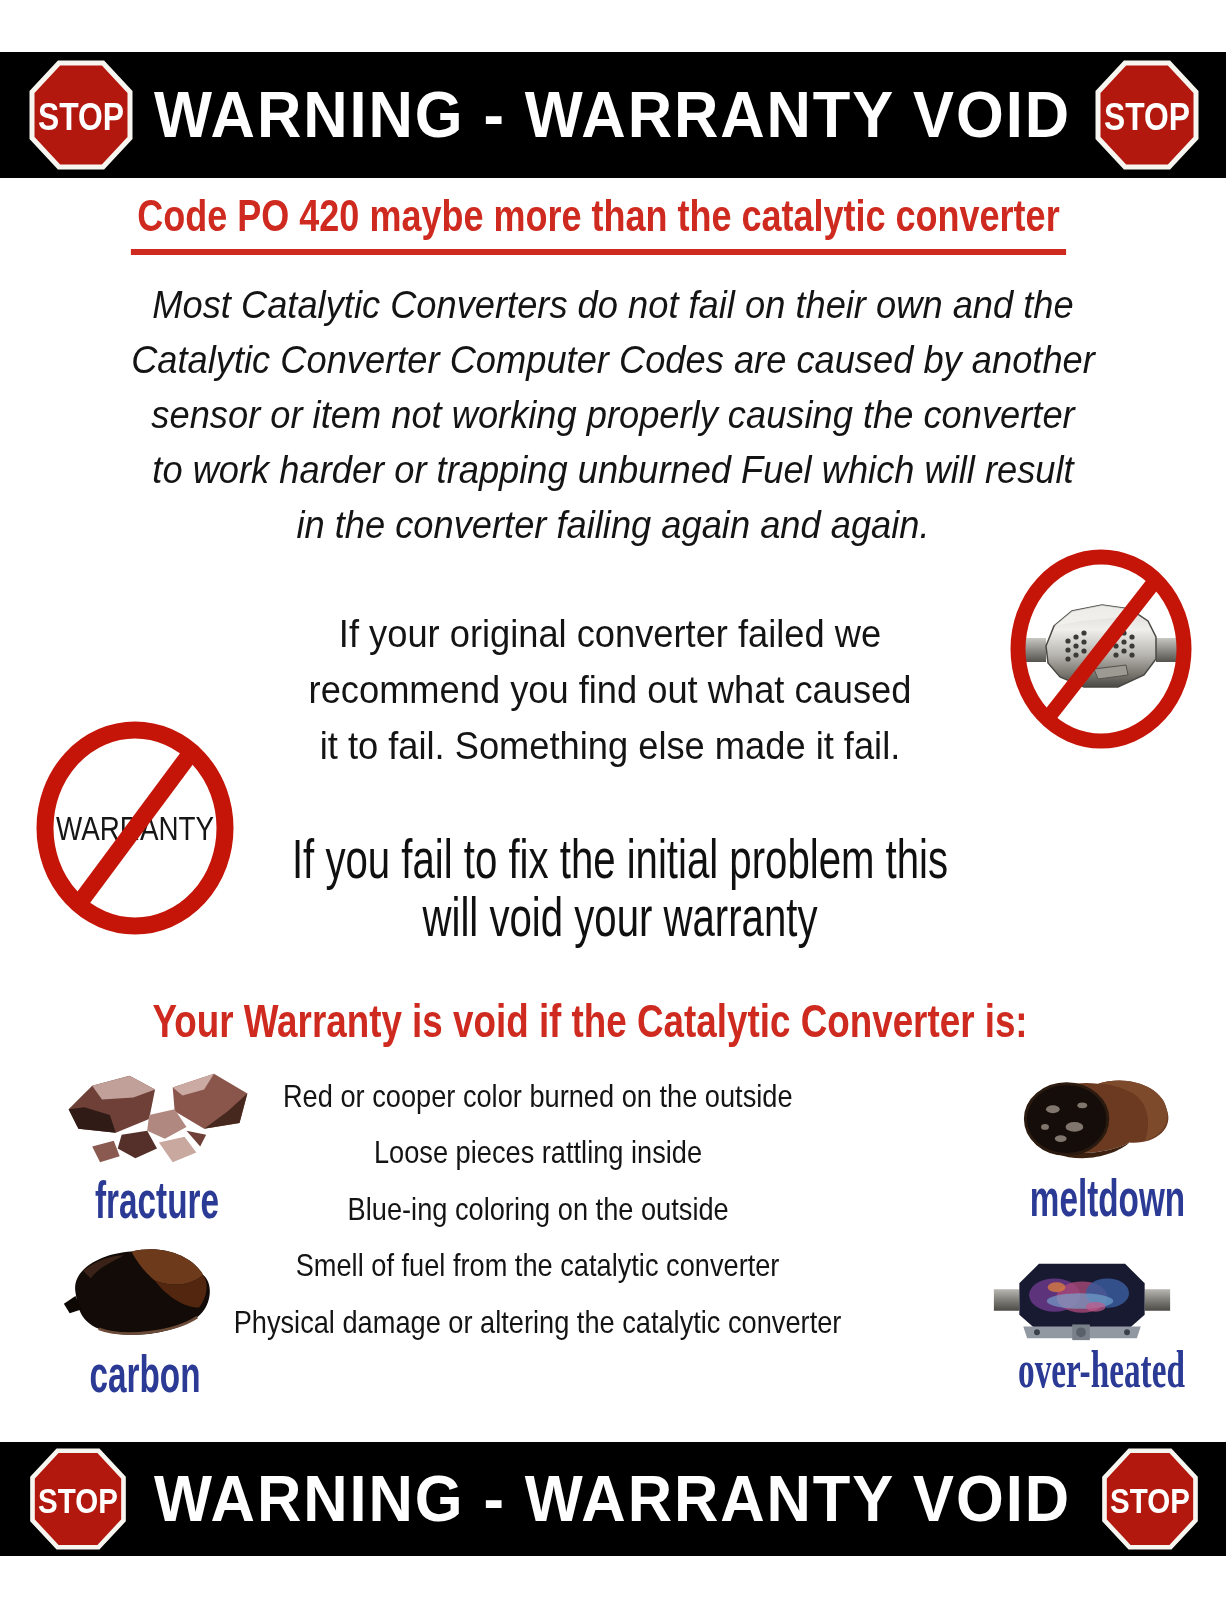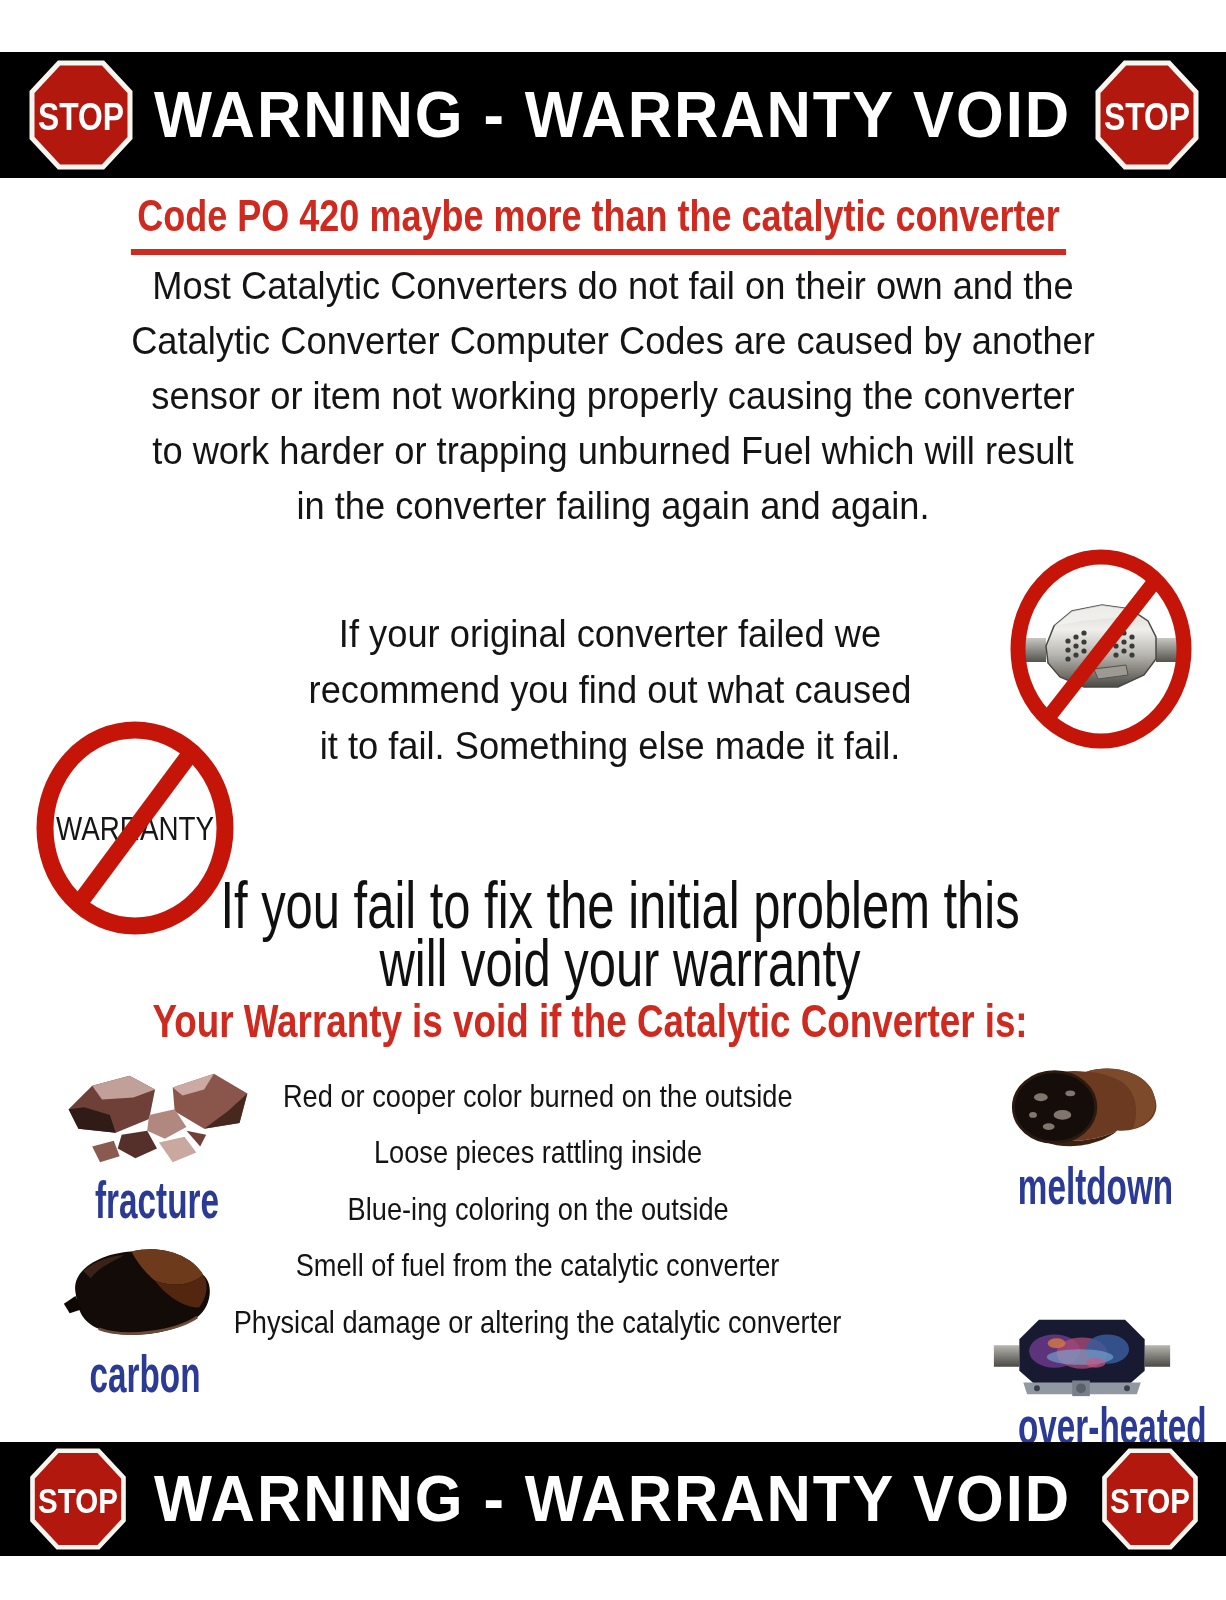--- a/index.html
+++ b/index.html
@@ -34,27 +34,27 @@
     font-size:45px; font-weight:bold; color:#cf2a1f;
     border-bottom:6px solid #cf2a1f; padding:0 8px 7px; white-space:nowrap;
   }
   .h2-wrap { position:absolute; top:994px; left:0; width:1180px; text-align:center; }
   .h2-inner {
     display:inline-block; transform:scaleX(0.8); transform-origin:center;
     font-size:46px; font-weight:bold; color:#cf2a1f; white-space:nowrap;
   }
 
   
-  .intro { position:absolute; top:258px; left:0; width:1226px; text-align:center;
-           font-size:39px; line-height:55px; }
+  .intro { position:absolute; top:277px; left:0; width:1226px; text-align:center;
+           font-size:39px; line-height:55px;font-style:italic; }
   .middle { position:absolute; top:606px; left:0; width:1220px; text-align:center;
             font-size:39px; line-height:56px; }
   .cline { transform:scaleX(0.93); transform-origin:center; white-space:nowrap; }
   .voidmsg { position:absolute; top:830px; left:14px; width:1212px; text-align:center;
-             font-size:67px; line-height:58px; color:#101010;margin-top:46px; }
+             font-size:55px; line-height:58px; color:#101010; }
   .vline { transform:scaleX(0.73); transform-origin:center; white-space:nowrap; }
 
   
   .no-conv { position:absolute; left:1010px; top:549px; width:182px; height:200px; }
   .no-warr { position:absolute; left:33px;  top:720px; width:204px; height:216px; }
 
   
   .conds { position:absolute; top:1068px; left:168px; width:740px; }
   .cond  { height:56.5px; display:flex; align-items:center; justify-content:center;
            font-size:32px; }
@@ -63,21 +63,21 @@
   
   .fig { position:absolute; text-align:center; }
   .fig svg { display:block; margin:0 auto; }
   .dmg-label {
     font-weight:bold; color:#2b3a94; font-size:52px; line-height:48px;
     transform:scaleX(0.64); transform-origin:center; white-space:nowrap;
   }
   .fig-fracture   { left:40px;  top:1054px; width:210px; }
   .fig-carbon     { left:45px;  top:1236px; width:200px; }
   .fig-meltdown   { left:980px; top:1058px; width:210px; }
-  .fig-overheated { left:982px; top:1308px; width:200px; }
+  .fig-overheated { left:982px; top:1252px; width:200px;font-family:Liberation Serif, serif; }
 </style>
 </head>
 <body>
 
 <div class="page">
 
   <header class="banner banner-top">
     <svg class="stop-sign stop-left" viewBox="0 0 106 112">
       <polygon points="31,4 75,4 102,33 102,79 75,108 31,108 4,79 4,33" fill="#b2180e" stroke="#f7f5f0" stroke-width="5"></polygon>
       <text x="53" y="71" text-anchor="middle" font-size="38" font-weight="bold" fill="#ffffff" textLength="86" lengthAdjust="spacingAndGlyphs">STOP</text>
@@ -196,21 +196,21 @@
       <polygon points="148,64 184,58 192,28 172,46" fill="#47281f"></polygon>
       <polygon points="92,50 118,44 130,62 108,74 90,66" fill="#b08880"></polygon>
       <polygon points="64,70 90,66 100,84 78,94 60,84" fill="#55302a"></polygon>
       <polygon points="102,78 128,72 140,88 116,98" fill="#c9a8a0"></polygon>
       <polygon points="34,82 56,76 62,92 42,98" fill="#8a5a50"></polygon>
       <polygon points="130,66 150,70 144,82" fill="#6e4038"></polygon>
     </svg>
     <figcaption class="dmg-label">fracture</figcaption>
   </figure>
 
-  <figure class="fig fig-meltdown" style="margin:0;">
+  <figure class="fig fig-meltdown" style="margin:12px;">
     <svg width="190" height="104" viewBox="0 0 190 106">
       <path d="M28,44 C34,22 64,10 96,14 C128,4 162,18 166,40 C174,60 154,76 128,74 C102,88 58,88 40,74 C26,66 22,56 28,44 Z" fill="#6b3a20"></path>
       <path d="M96,14 C128,4 162,18 166,40 C170,54 160,68 144,72 C150,56 148,34 132,24 C118,16 104,14 96,14 Z" fill="#7e4a2c"></path>
       <path d="M40,74 C58,88 102,88 128,74 C120,82 100,90 80,90 C60,90 46,84 40,74 Z" fill="#3c2010"></path>
       <ellipse cx="64" cy="50" rx="42" ry="36" fill="#140d09"></ellipse>
       <ellipse cx="64" cy="50" rx="42" ry="36" fill="none" stroke="#2a1a10" stroke-width="3"></ellipse>
       <g fill="#8d8279" opacity="0.9">
         <ellipse cx="50" cy="40" rx="7" ry="4"></ellipse>
           <ellipse cx="72" cy="58" rx="9" ry="5"></ellipse>
         <ellipse cx="58" cy="70" rx="6" ry="3.5"></ellipse>

